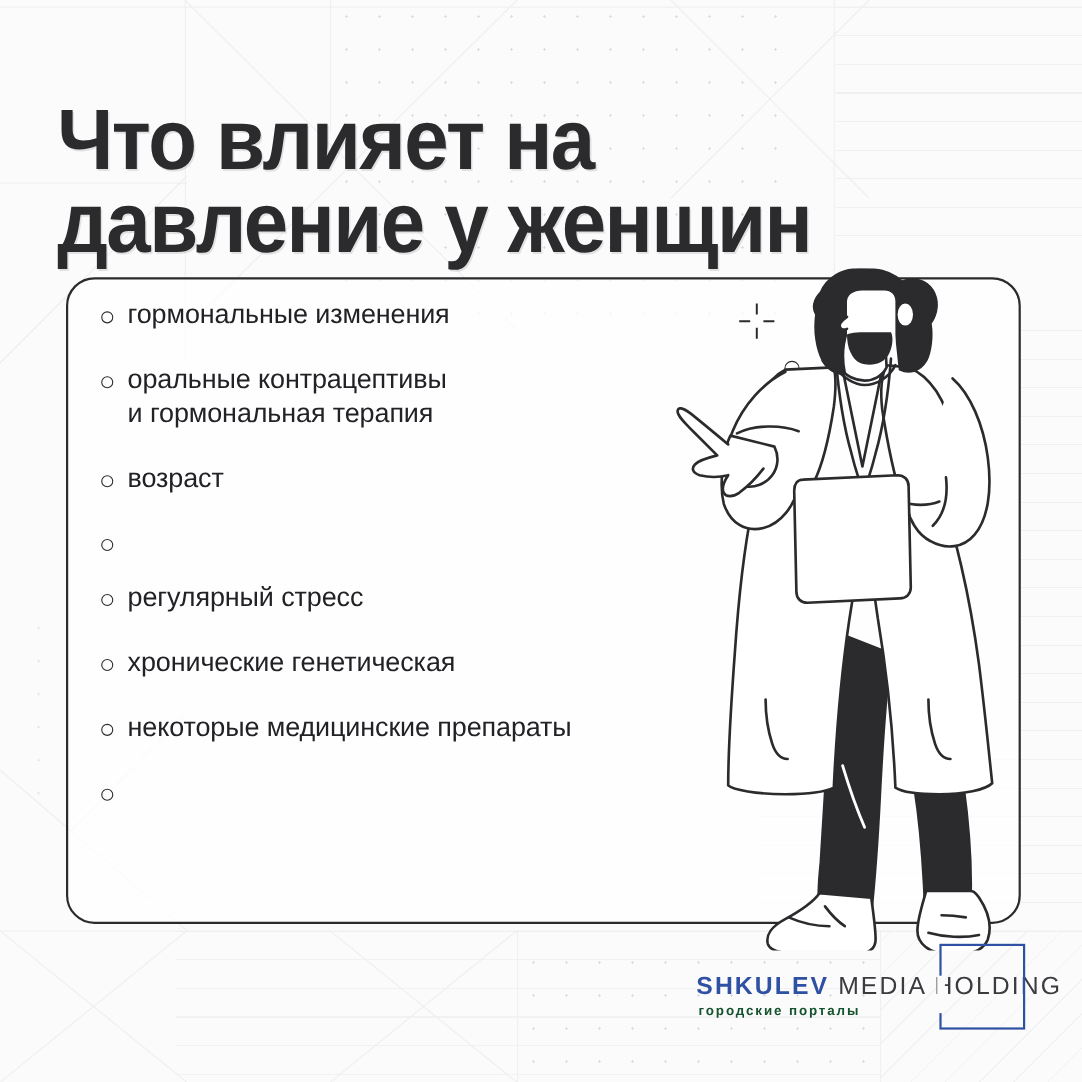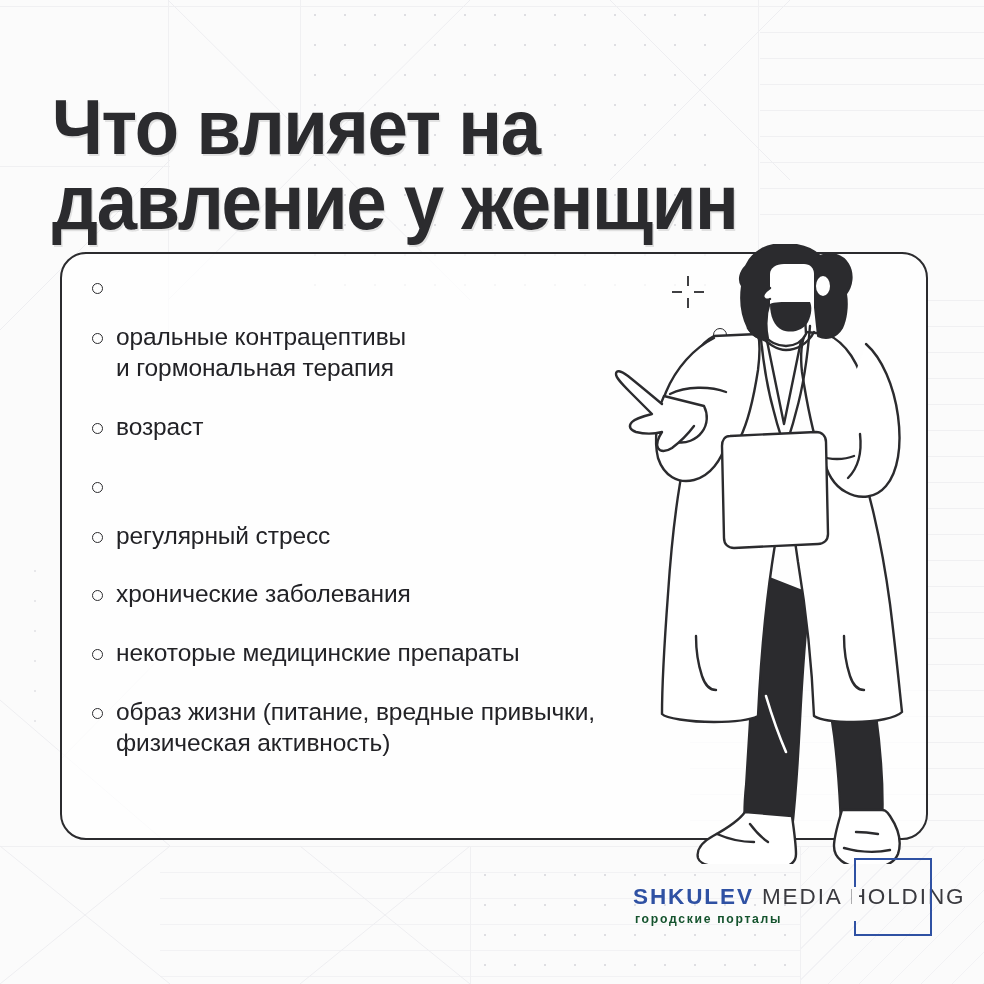--- a/index.html
+++ b/index.html
@@ -262,49 +262,48 @@
   <h1 class="title">
     <span class="tl">Что влияет на</span>
     <span class="tl">давление у женщин</span>
   </h1>
 
   <div class="card"></div>
 
   <ul class="list" style="list-style:none;margin:0;padding:0;">
     <li class="li">
       <span class="bullet"></span>
+      <span class="li-text">гормональные изменения</span>
     </li>
     <li class="li">
       <span class="bullet"></span>
       <span class="li-text">оральные контрацептивы
 и гормональная терапия</span>
     </li>
     <li class="li">
       <span class="bullet"></span>
       <span class="li-text">возраст</span>
     </li>
     <li class="li">
       <span class="bullet"></span>
     </li>
     <li class="li">
       <span class="bullet"></span>
       <span class="li-text">регулярный стресс</span>
     </li>
     <li class="li">
       <span class="bullet"></span>
-      <span class="li-text">хронические заболевания</span>
+      <span class="li-text">хронические генетическая</span>
     </li>
     <li class="li">
       <span class="bullet"></span>
       <span class="li-text">некоторые медицинские препараты</span>
     </li>
     <li class="li">
       <span class="bullet"></span>
-      <span class="li-text">образ жизни (питание, вредные привычки,
-физическая активность)</span>
     </li>
   </ul>
 
   <svg class="deco-plus" viewBox="0 0 40 40">
     <g stroke="#2b2b2e" stroke-width="1.8" stroke-linecap="butt">
       <line x1="20" y1="4" x2="20" y2="14"></line>
       <line x1="20" y1="26" x2="20" y2="36"></line>
       <line x1="4" y1="20" x2="14" y2="20"></line>
       <line x1="26" y1="20" x2="36" y2="20"></line>
     </g>

